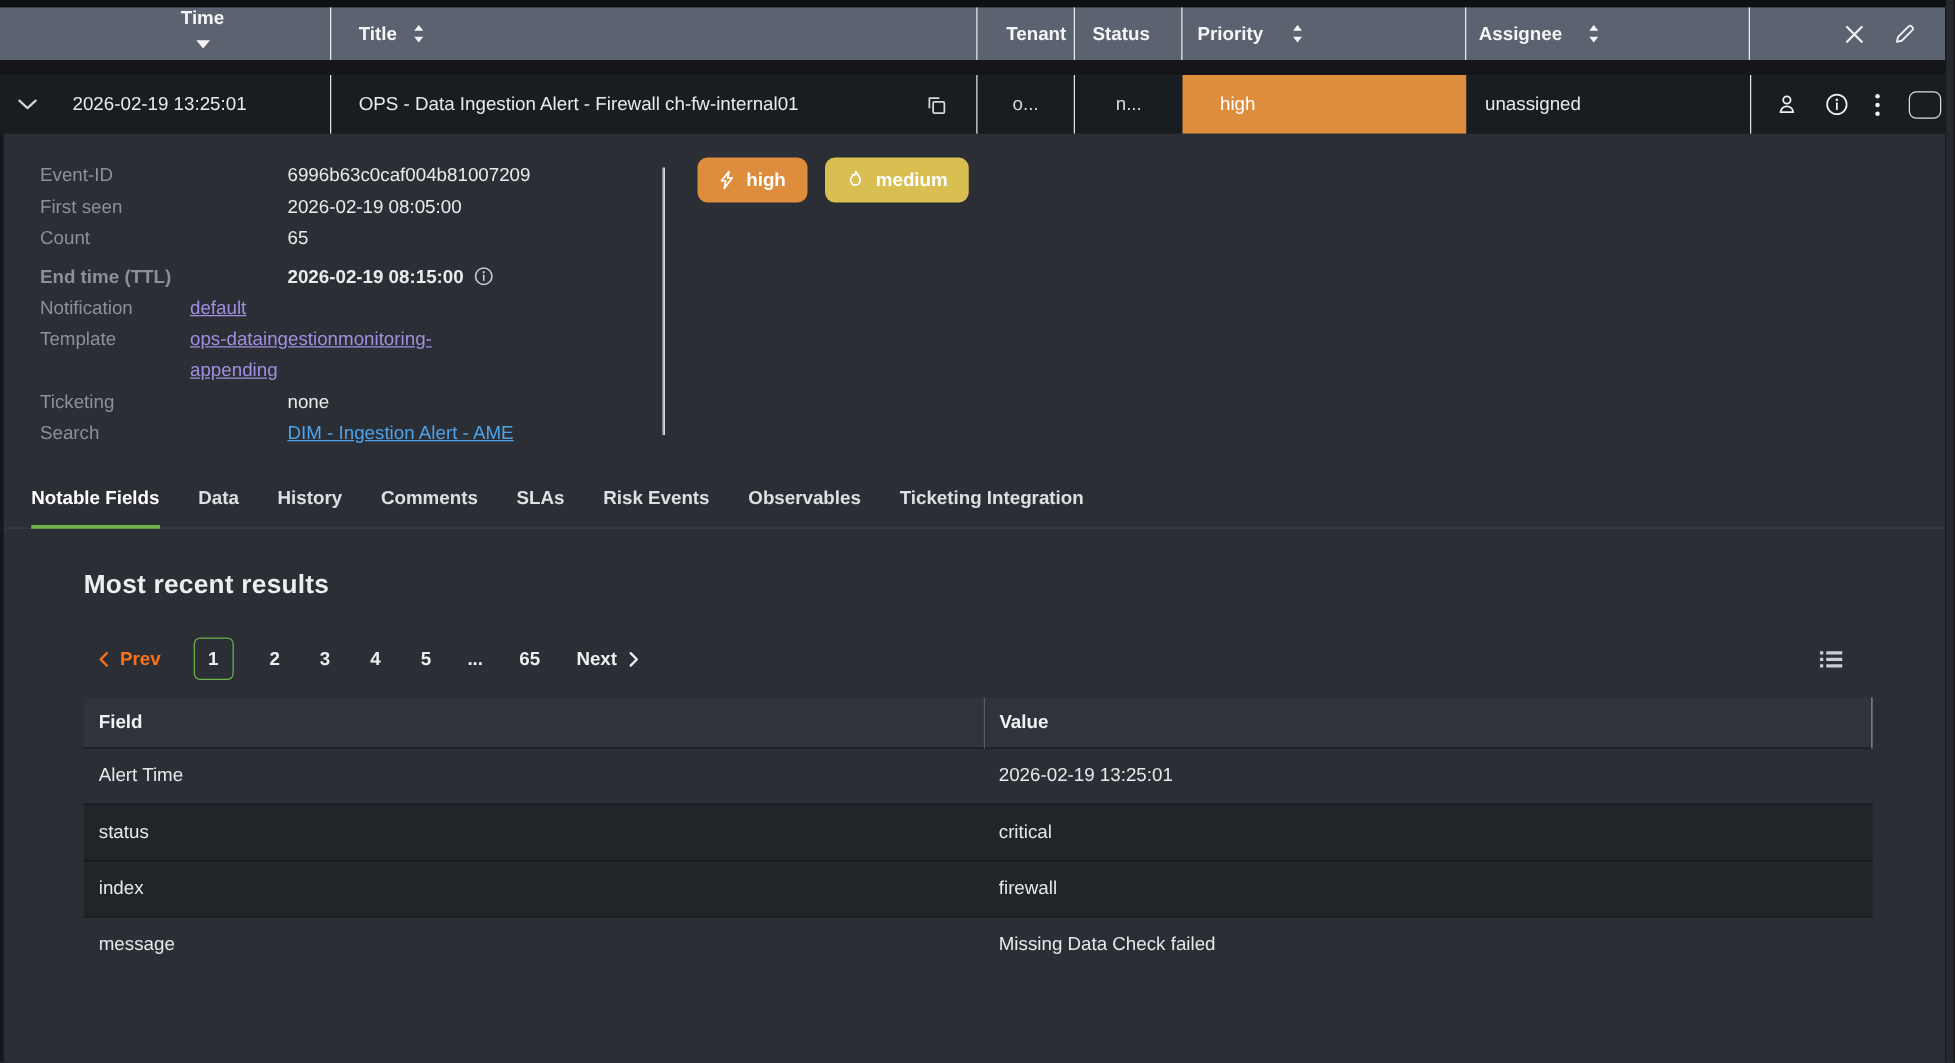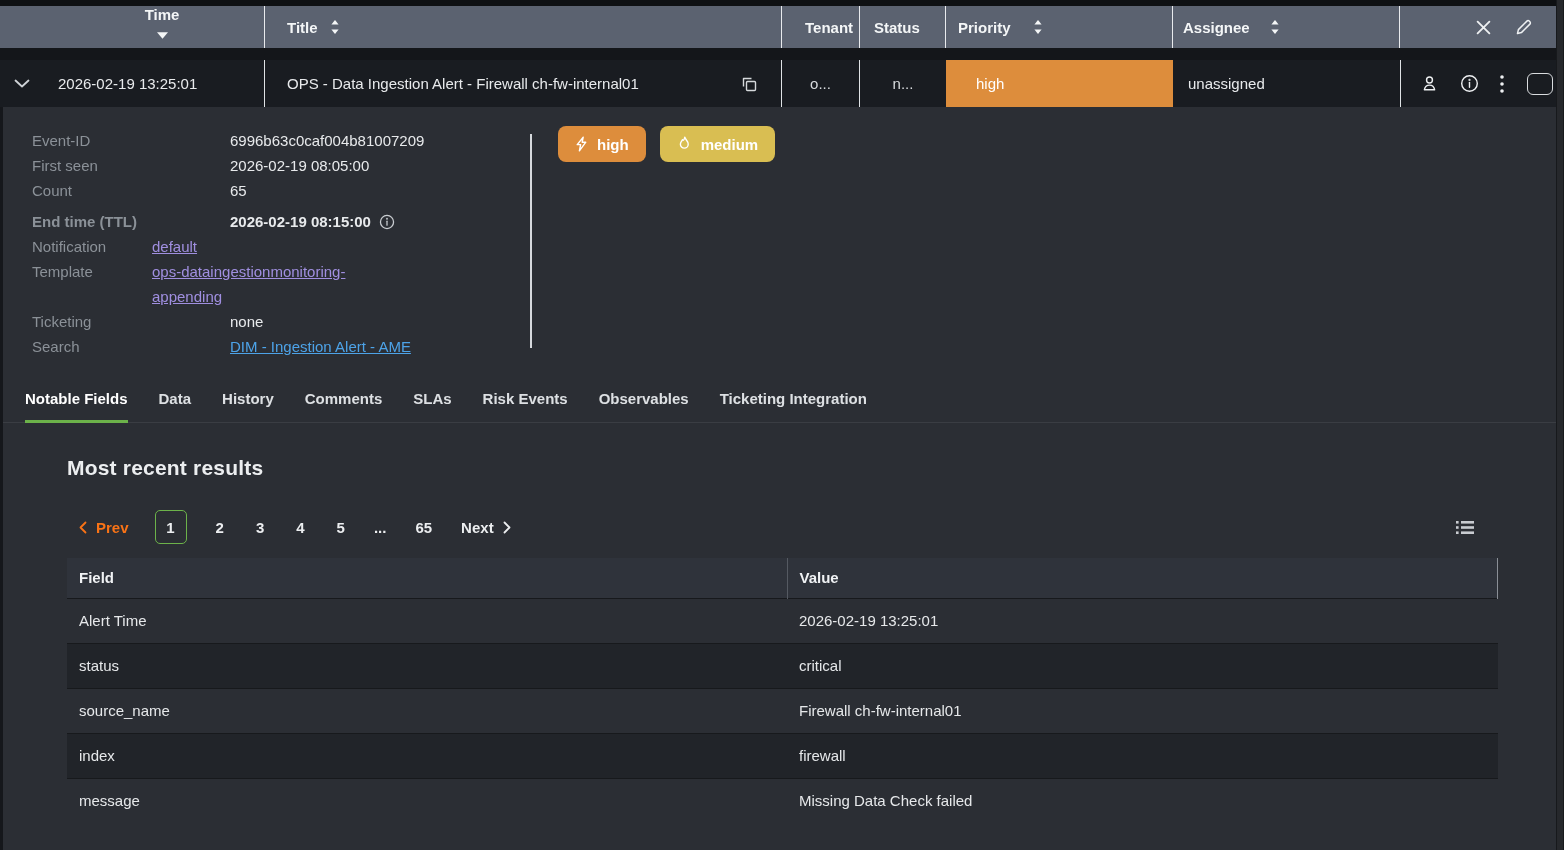--- a/index.html
+++ b/index.html
@@ -358,24 +358,20 @@
         </thead>
         <tbody>
           <tr class="r-light">
             <td>Alert Time</td>
             <td>2026-02-19 13:25:01</td>
           </tr>
           <tr class="r-dark">
             <td>status</td>
             <td>critical</td>
           </tr>
-          <tr class="r-light">
-            <td>source_name</td>
-            <td>Firewall ch-fw-internal01</td>
-          </tr>
           <tr class="r-dark">
             <td>index</td>
             <td>firewall</td>
           </tr>
           <tr class="r-light">
             <td>message</td>
             <td>Missing Data Check failed</td>
           </tr>
         </tbody>
       </table>

